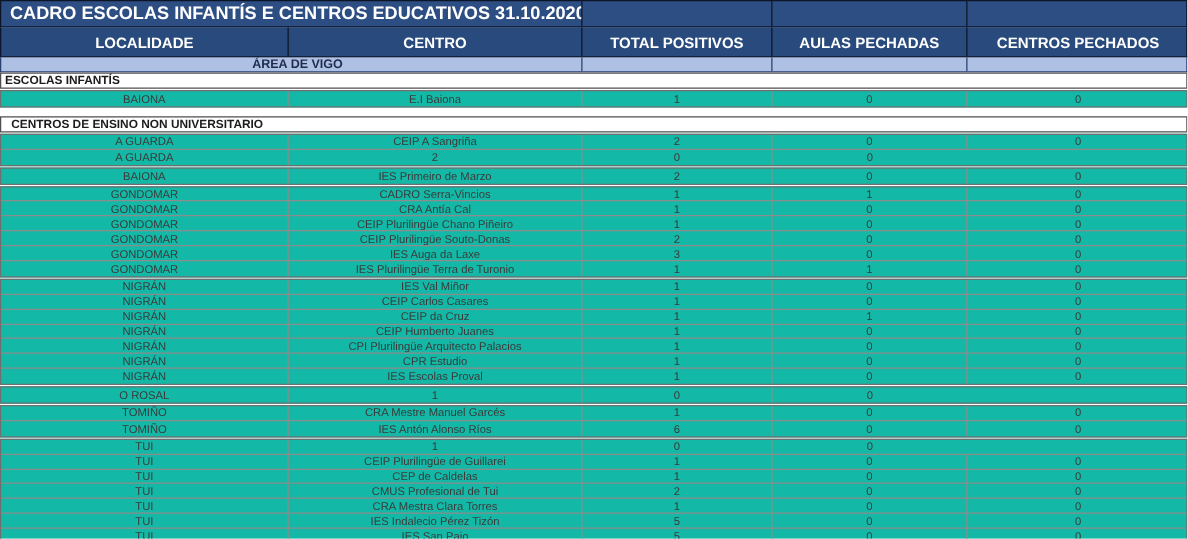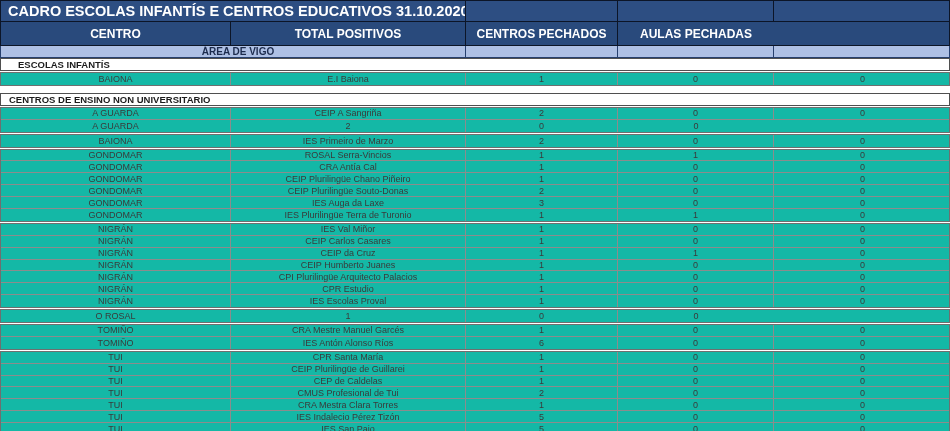--- a/index.html
+++ b/index.html
@@ -36,21 +36,21 @@
     color:#1d2c4e;font-weight:bold;font-size:10px;
     border-right:1px solid #27406e;white-space:nowrap;overflow:hidden;padding-left:10px;
   }
   .band-cell:last-child{border-right:none;}
 
   .section-label{
     height:13px;border:1px solid #4f4f4f;background:#ffffff;
     display:flex;align-items:center;
     font-weight:bold;font-size:9.5px;color:#1c1c1c;white-space:nowrap;
   }
-  .section-label.s0{padding-left:17px;}
+  .section-label.s0{padding-left:3px;}
   .section-label.s1{padding-left:8px;margin-top:7px;}
 
   .block{border:1px solid #6f6f6f;margin-top:1px;background:#14b8a6;}
   .data-row{height:11.9px;border-bottom:1px solid #8c8c8c;}
   .data-row:last-child{border-bottom:none;}
   .cell{
     display:flex;align-items:center;justify-content:center;
     font-size:9px;color:#3a3a3a;border-right:1px solid #8c8c8c;
     white-space:nowrap;overflow:hidden;
   }
@@ -62,24 +62,25 @@
 <div class="page">
 
   <div class="title-row grid4">
     <div class="title-cell">CADRO ESCOLAS INFANTÍS E CENTROS EDUCATIVOS 31.10.2020</div>
     <div class="title-cell"></div>
     <div class="title-cell"></div>
     <div class="title-cell"></div>
   </div>
 
   <div class="header-row grid5">
+    <div class="header-cell">LOCALIDADE</div>
     <div class="header-cell">CENTRO</div>
     <div class="header-cell">TOTAL POSITIVOS</div>
+    <div class="header-cell">AULAS PECHADAS</div>
     <div class="header-cell">CENTROS PECHADOS</div>
-    <div class="header-cell">AULAS PECHADAS</div>
   </div>
 
   <div class="band-row grid4">
     <div class="band-cell">ÁREA DE VIGO</div>
     <div class="band-cell"></div>
     <div class="band-cell"></div>
     <div class="band-cell"></div>
   </div>
 
   <div id="table-body">
@@ -114,21 +115,21 @@
           <div class="cell">BAIONA</div>
           <div class="cell">IES Primeiro de Marzo</div>
           <div class="cell">2</div>
           <div class="cell">0</div>
           <div class="cell">0</div>
         </div>
       </div>
       <div class="block">
         <div class="data-row grid5">
           <div class="cell">GONDOMAR</div>
-          <div class="cell">ROSAL Serra-Vincios</div>
+          <div class="cell">CADRO Serra-Vincios</div>
           <div class="cell">1</div>
           <div class="cell">1</div>
           <div class="cell">0</div>
         </div>
         <div class="data-row grid5">
           <div class="cell">GONDOMAR</div>
           <div class="cell">CRA Antía Cal</div>
           <div class="cell">1</div>
           <div class="cell">0</div>
           <div class="cell">0</div>
@@ -233,21 +234,20 @@
           <div class="cell">TOMIÑO</div>
           <div class="cell">IES Antón Alonso Ríos</div>
           <div class="cell">6</div>
           <div class="cell">0</div>
           <div class="cell">0</div>
         </div>
       </div>
       <div class="block">
         <div class="data-row grid5">
           <div class="cell">TUI</div>
-          <div class="cell">CPR Santa María</div>
           <div class="cell">1</div>
           <div class="cell">0</div>
           <div class="cell">0</div>
         </div>
         <div class="data-row grid5">
           <div class="cell">TUI</div>
           <div class="cell">CEIP Plurilingüe de Guillarei</div>
           <div class="cell">1</div>
           <div class="cell">0</div>
           <div class="cell">0</div>

